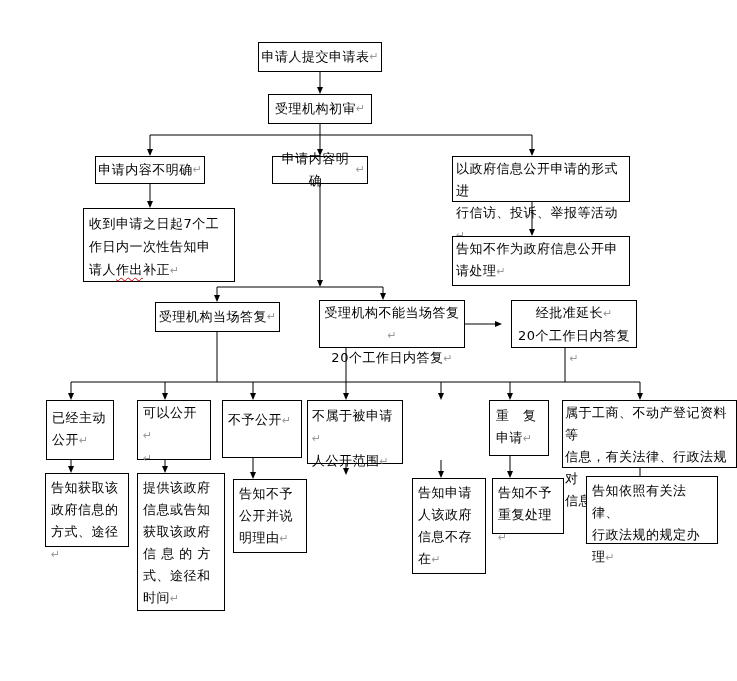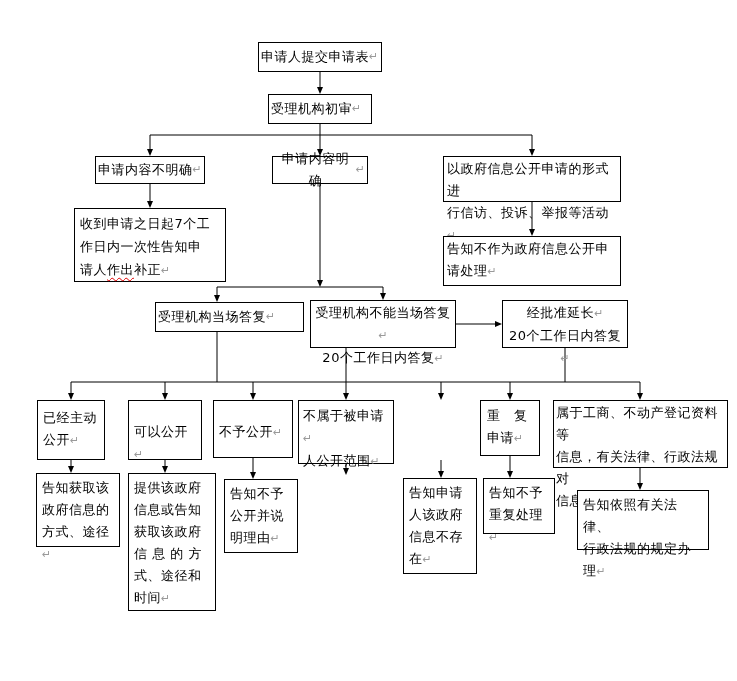--- a/index.html
+++ b/index.html
@@ -9,22 +9,22 @@
     overflow:hidden;
   }
   #wires{position:absolute;left:0;top:0;z-index:0;}
   #wires line{stroke:var(--line,#000);stroke-width:1;}
   #wires marker path{fill:var(--line,#000);}
   .box{
     position:absolute;z-index:1;box-sizing:border-box;
     border:1px solid var(--line,#000);background:#fff;
     font-size:13px;line-height:22px;letter-spacing:0.5px;
   }
-  .single{display:flex;align-items:center;justify-content:flex-start;text-align:center;padding:12px 2px;}
-  .multi{padding:3px 5px;text-align:left;}
+  .single{display:flex;align-items:center;justify-content:center;text-align:center;padding:12px 2px;}
+  .multi{padding:3px 5px;text-align:left;margin-left:9px;}
   .multi.center{text-align:center;padding:1px 2px;}
   .pmark{color:var(--pmark,#9a9a9a);font-size:11px;letter-spacing:0;}
   .squiggle{
     text-decoration-line:underline;text-decoration-style:wavy;
     text-decoration-color:var(--spell,#e00000);text-decoration-thickness:1px;
     text-underline-offset:3px;
     text-align:center;
   }
 </style>
 </head>
@@ -80,45 +80,45 @@
   <div class="box single" style="left:95px;top:156px;width:110px;height:28px">申请内容不明确<span class="pmark">↵</span></div>
 
   <div class="box single" style="left:272px;top:156px;width:96px;height:28px">申请内容明确<span class="pmark">↵</span></div>
 
   <div class="box multi" style="left:443px;top:156px;width:178px;height:46px;padding:1px 3px">以政府信息公开申请的形式进<br>行信访、投诉、举报等活动<span class="pmark">↵</span></div>
 
   <div class="box multi" style="left:74px;top:208px;width:152px;height:74px;line-height:23px">收到申请之日起7个工<br>作日内一次性告知申<br>请人<span class="squiggle">作出</span>补正<span class="pmark">↵</span></div>
 
   <div class="box multi" style="left:443px;top:236px;width:178px;height:50px;padding:1px 3px">告知不作为政府信息公开申<br>请处理<span class="pmark">↵</span></div>
 
-  <div class="box single" style="left:155px;top:302px;width:149px;height:30px">受理机构当场答复<span class="pmark">↵</span></div>
+  <div class="box single" style="left:155px;top:302px;width:125px;height:30px">受理机构当场答复<span class="pmark">↵</span></div>
 
   <div class="box multi center" style="left:310px;top:300px;width:146px;height:48px">受理机构不能当场答复<span class="pmark">↵</span><br>20个工作日内答复<span class="pmark">↵</span></div>
 
   <div class="box multi center" style="left:502px;top:300px;width:126px;height:48px">经批准延长<span class="pmark">↵</span><br>20个工作日内答复<span class="pmark">↵</span></div>
 
   <div class="box multi" style="left:37px;top:400px;width:68px;height:60px;padding-top:6px">已经主动<br>公开<span class="pmark">↵</span></div>
 
-  <div class="box multi" style="left:128px;top:400px;width:74px;height:60px;padding-top:20px">可以公开<span class="pmark">↵</span><br><span class="pmark">↵</span></div>
+  <div class="box multi" style="left:128px;top:400px;width:74px;height:60px;padding-top:1px">可以公开<span class="pmark">↵</span><br><span class="pmark">↵</span></div>
 
-  <div class="box multi" style="left:213px;top:400px;width:80px;height:58px;padding-top:20px">不予公开<span class="pmark">↵</span></div>
+  <div class="box multi" style="left:213px;top:400px;width:80px;height:58px;padding-top:8px">不予公开<span class="pmark">↵</span></div>
 
   <div class="box multi" style="left:298px;top:400px;width:96px;height:64px;padding:4px 4px">不属于被申请<span class="pmark">↵</span><br>人公开范围<span class="pmark">↵</span></div>
 
 
   <div class="box multi" style="left:480px;top:400px;width:60px;height:56px;padding:4px 6px">重　复<br>申请<span class="pmark">↵</span></div>
 
   <div class="box multi" style="left:553px;top:400px;width:175px;height:68px;padding:1px 2px">属于工商、不动产登记资料等<br>信息，有关法律、行政法规对<br>信息获取有特别规定的<span class="pmark">↵</span></div>
 
   <div class="box multi" style="left:36px;top:473px;width:84px;height:74px">告知获取该<br>政府信息的<br>方式、途径<span class="pmark">↵</span></div>
 
   <div class="box multi" style="left:128px;top:473px;width:88px;height:138px">提供该政府<br>信息或告知<br>获取该政府<br>信 息 的 方<br>式、途径和<br>时间<span class="pmark">↵</span></div>
 
   <div class="box multi" style="left:224px;top:479px;width:74px;height:74px">告知不予<br>公开并说<br>明理由<span class="pmark">↵</span></div>
 
 
   <div class="box multi" style="left:403px;top:478px;width:74px;height:96px">告知申请<br>人该政府<br>信息不存<br>在<span class="pmark">↵</span></div>
 
   <div class="box multi" style="left:483px;top:478px;width:72px;height:56px">告知不予<br>重复处理<span class="pmark">↵</span></div>
 
-  <div class="box multi" style="left:577px;top:490px;width:132px;height:60px">告知依照有关法律、<br>行政法规的规定办理<span class="pmark">↵</span></div>
+  <div class="box multi" style="left:577px;top:476px;width:132px;height:68px">告知依照有关法律、<br>行政法规的规定办理<span class="pmark">↵</span></div>
 
 </div>
 
 </body></html>

